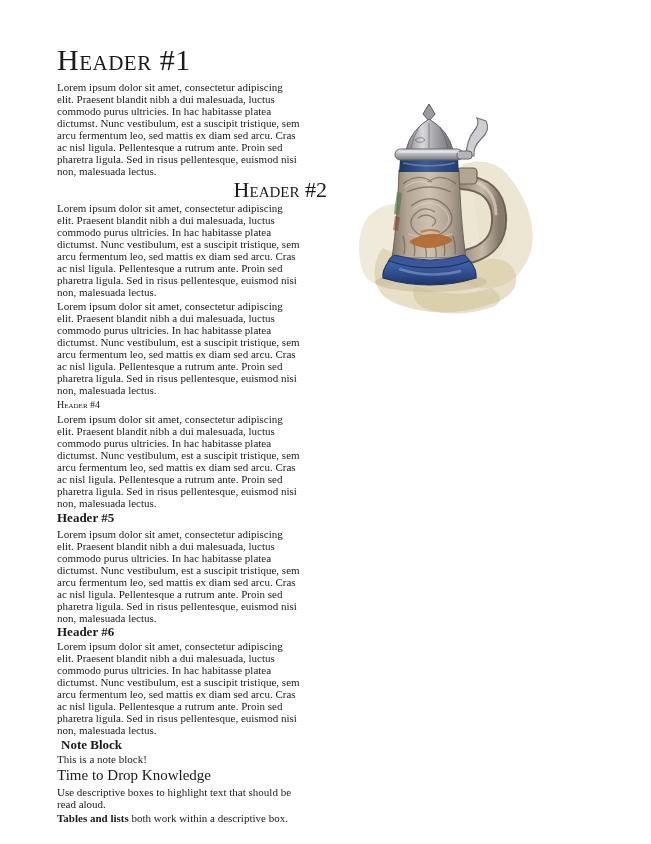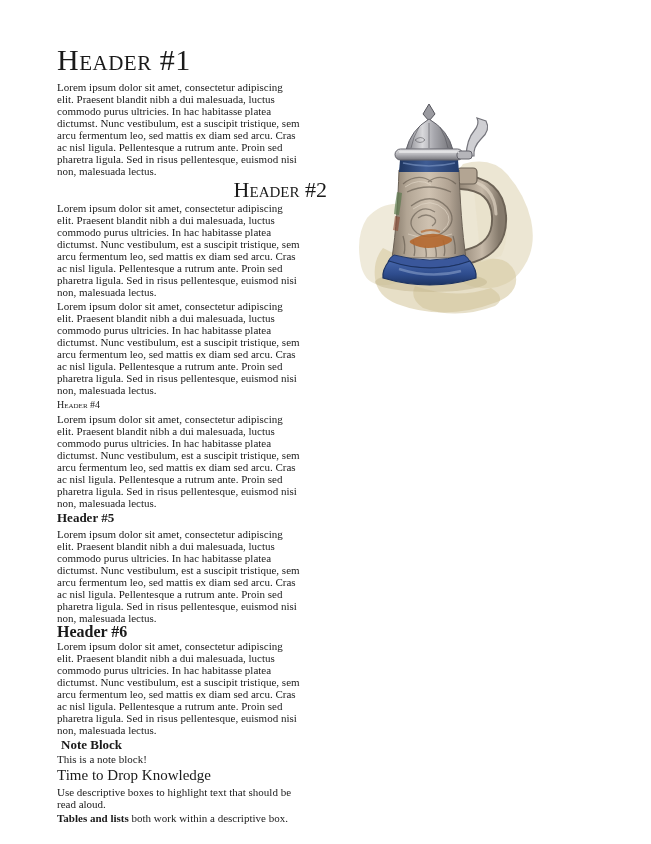--- a/index.html
+++ b/index.html
@@ -42,21 +42,21 @@
     font-size: 10px; line-height: 13px;
     font-variant: small-caps; font-weight: 400;
     margin: 2px 0 2px 0;
   }
   .h5 {
     font-size: 13px; line-height: 13px;
     font-weight: 700;
     margin: 2px 0 4px 0;
   }
   .h6 {
-    font-size: 16px; line-height: 12px;
+    font-size: 13px; line-height: 12px;
     font-weight: 700;
     margin: 2px 0 2px 0;
   }
   .body-text {
     font-size: 11px;
     line-height: 12px;
     margin: 0 0 2px 0;
     white-space: pre;
   }
   .note-heading {

